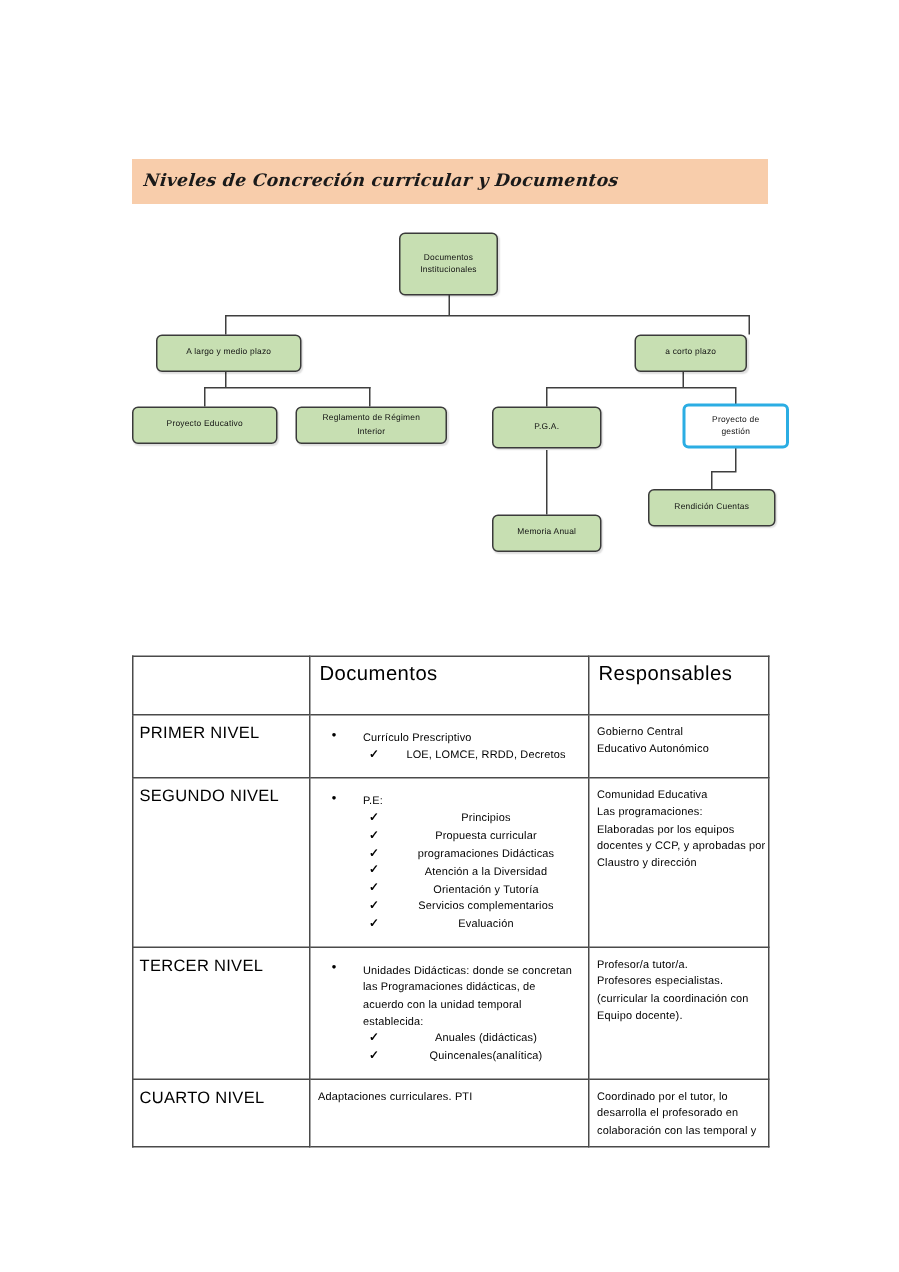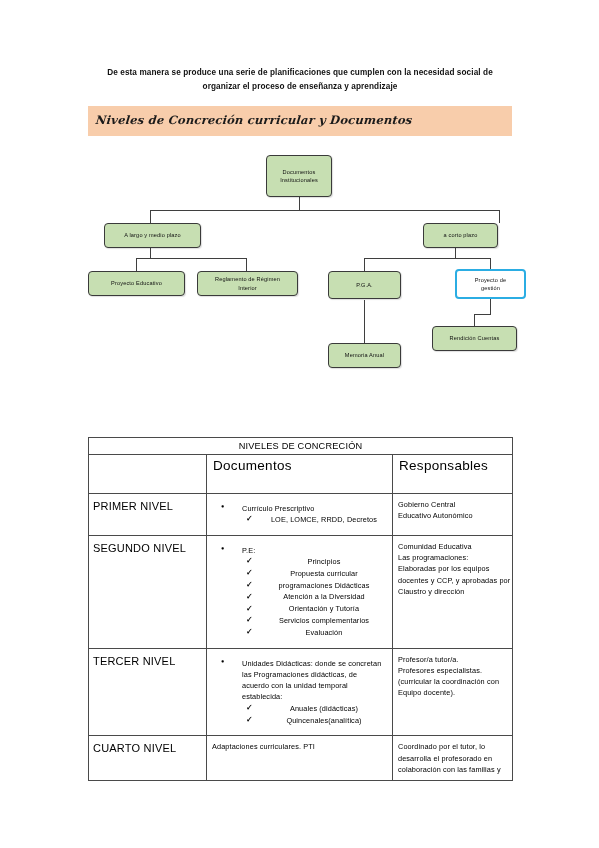--- a/index.html
+++ b/index.html
@@ -186,21 +186,20 @@
     font-size: 7.3px;
     line-height: 1.55;
   }
   .resp-line { display: block; }
 </style>
 </head>
 <body>
 
 <div class="page">
 
-  <div class="intro">De esta manera se produce una serie de planificaciones que cumplen con la necesidad social de organizar el proceso de enseñanza y aprendizaje</div>
 
   <div class="banner">
     <div class="banner-text">Niveles de Concreción curricular y Documentos</div>
   </div>
 
   <div class="diagram">
 
     <div class="line v" style="left:299px; top:51px; height:14px;"></div>
     <div class="line h" style="left:150px; top:65px; width:350px;"></div>
     <div class="line v" style="left:150px; top:65px; height:13px;"></div>
@@ -269,23 +268,20 @@
   </div>
 
   <div class="tbl-wrap">
     <table class="levels">
       <colgroup>
         <col style="width:118px;">
         <col style="width:186px;">
         <col style="width:120px;">
       </colgroup>
       <tbody>
-        <tr>
-          <td class="t-title" colspan="3">NIVELES DE CONCRECIÓN</td>
-        </tr>
         <tr>
           <td class="t-colhead"></td>
           <td class="t-colhead">Documentos</td>
           <td class="t-colhead">Responsables</td>
         </tr>
 
         <tr>
           <td class="t-level">PRIMER NIVEL</td>
           <td class="cell-doc">
             <ul class="bul">
@@ -352,20 +348,20 @@
         </tr>
 
         <tr>
           <td class="t-level">CUARTO NIVEL</td>
           <td class="cell-doc">
             <div class="plain-doc">Adaptaciones curriculares. PTI</div>
           </td>
           <td class="cell-resp">
             <span class="resp-line">Coordinado por el tutor, lo</span>
             <span class="resp-line">desarrolla el profesorado en</span>
-            <span class="resp-line">colaboración con las familias y</span>
+            <span class="resp-line">colaboración con las temporal y</span>
           </td>
         </tr>
       </tbody>
     </table>
   </div>
 
 </div>
 
 </body></html>

